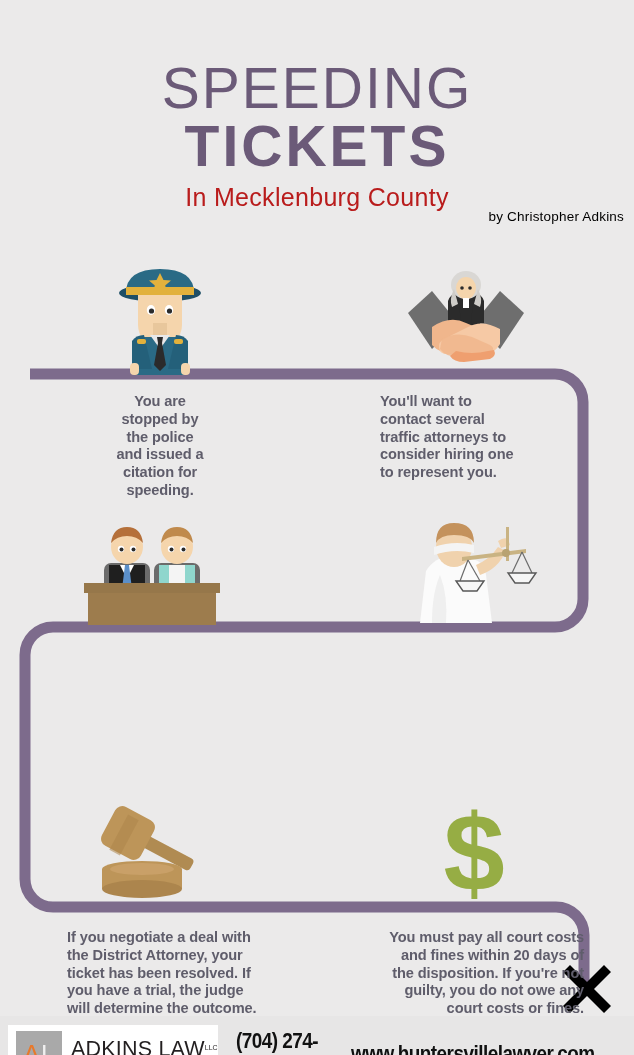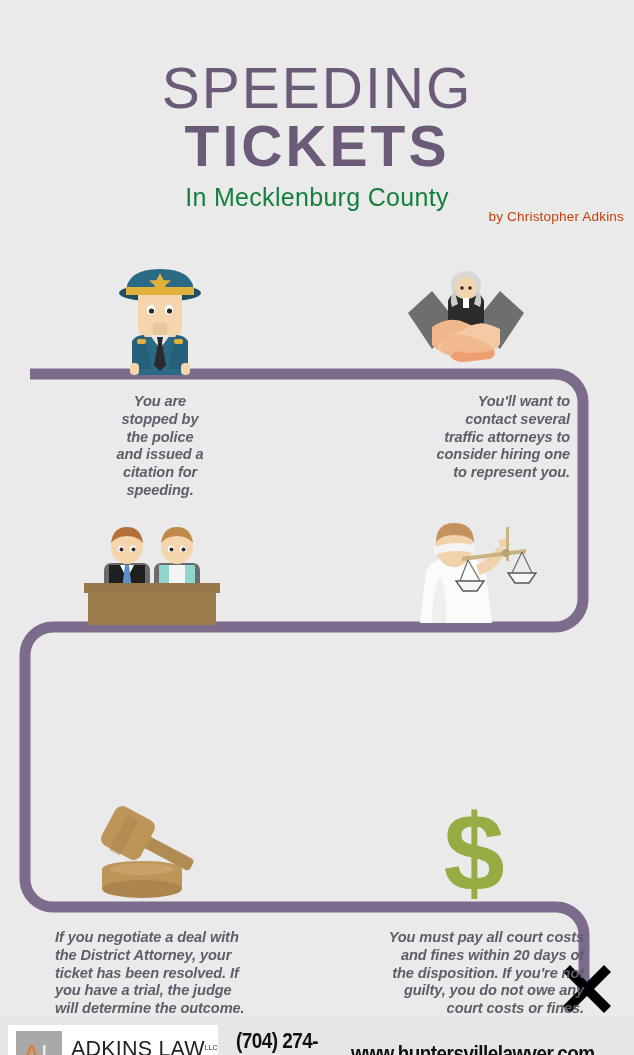--- a/index.html
+++ b/index.html
@@ -21,51 +21,50 @@
   .title-l1, .title-l2 {
     color: #6b5a78;
     font-size: 57px;
     line-height: 58px;
     letter-spacing: 2px;
     font-weight: 400;
   }
   .title-l2 { letter-spacing: 3px; font-weight: bold; }
   .subtitle {
     margin-top: 8px;
-    color: #15803d;
+    color: #b91c1c;
     font-size: 25px;
     letter-spacing: 0.3px;
     font-weight: 400;
   }
   .byline {
     position: absolute; top: 172px; right: 10px;
-    color: #c2410c;
+    color: #000000;
     font-size: 13.5px;
     letter-spacing: 0.2px;
   }
 
   
   .path-svg { position: absolute; top: 0; left: 0; width: 634px; height: 1055px; pointer-events: none; }
 
   
   .step-text {
     position: absolute;
     color: #5f5d6b;
     font-size: 14.6px;
     line-height: 17.8px;
     font-weight: bold;
     letter-spacing: -0.1px;
     white-space: pre-line;
-    font-style: italic;
   }
   .t1 { left: 62px;  top: 356px; width: 196px; text-align: center; }
-  .t2 { left: 360px; top: 356px; width: 210px; text-align: right; }
+  .t2 { left: 380px; top: 356px; width: 210px; text-align: left; }
   .t3 { left: 57px;  top: 618px; width: 266px; text-align: left; }
   .t4 { left: 376px; top: 618px; width: 205px; text-align: left; }
-  .t5 { left: 55px;  top: 892px; width: 252px; text-align: left; }
+  .t5 { left: 67px;  top: 892px; width: 252px; text-align: left; }
   .t6 { left: 366px; top: 892px; width: 218px; text-align: right; }
 
   
   .ill { position: absolute; }
   .ill svg { display: block; }
 
   
   .xmark { position: absolute; left: 560px; top: 925px; width: 54px; height: 54px; }
 
   

